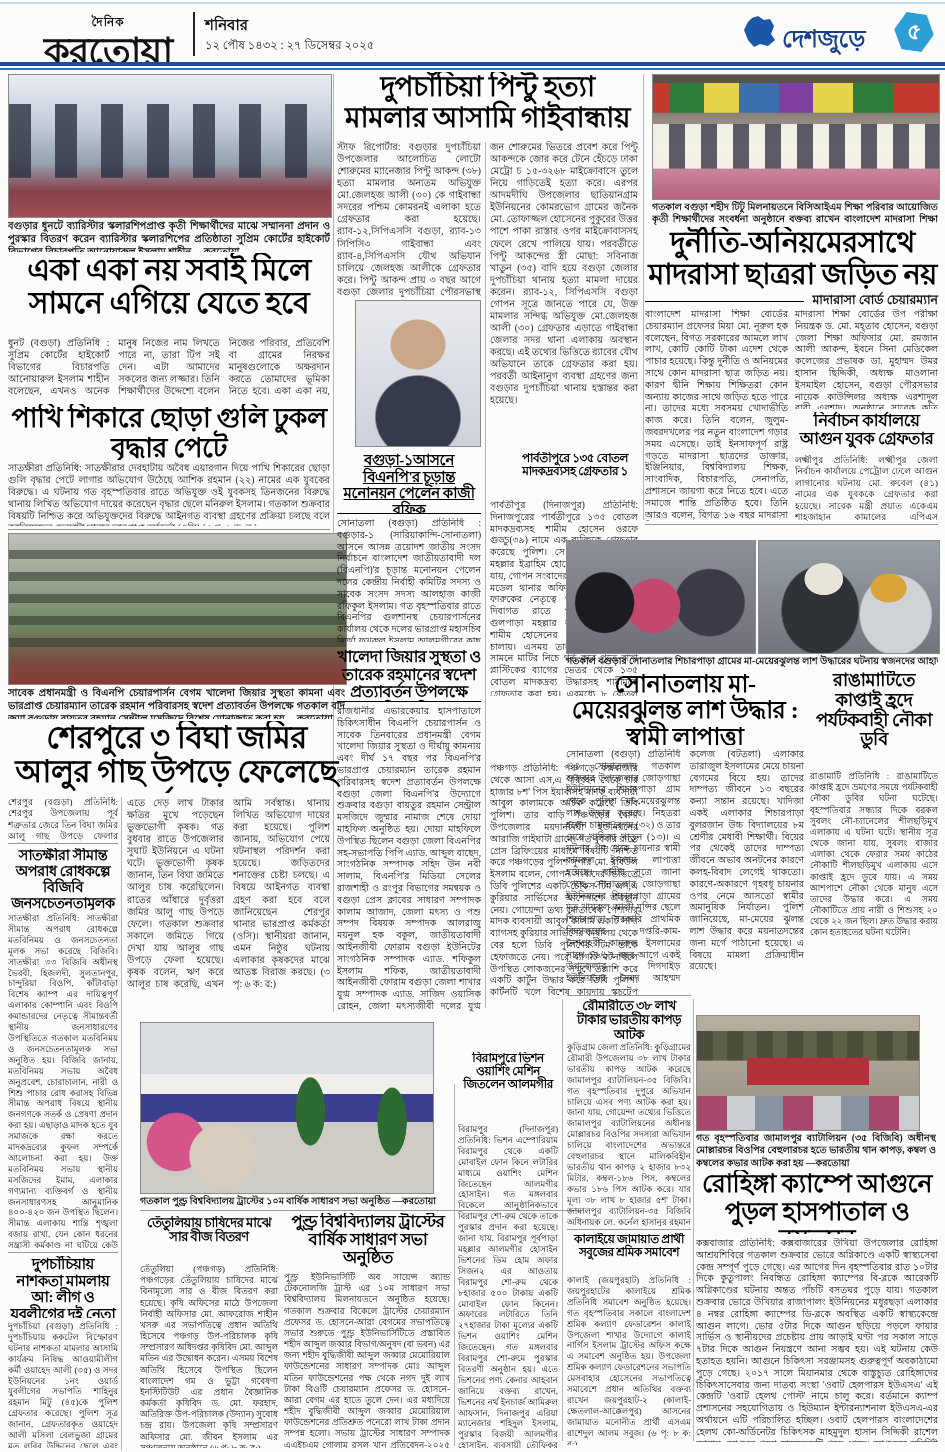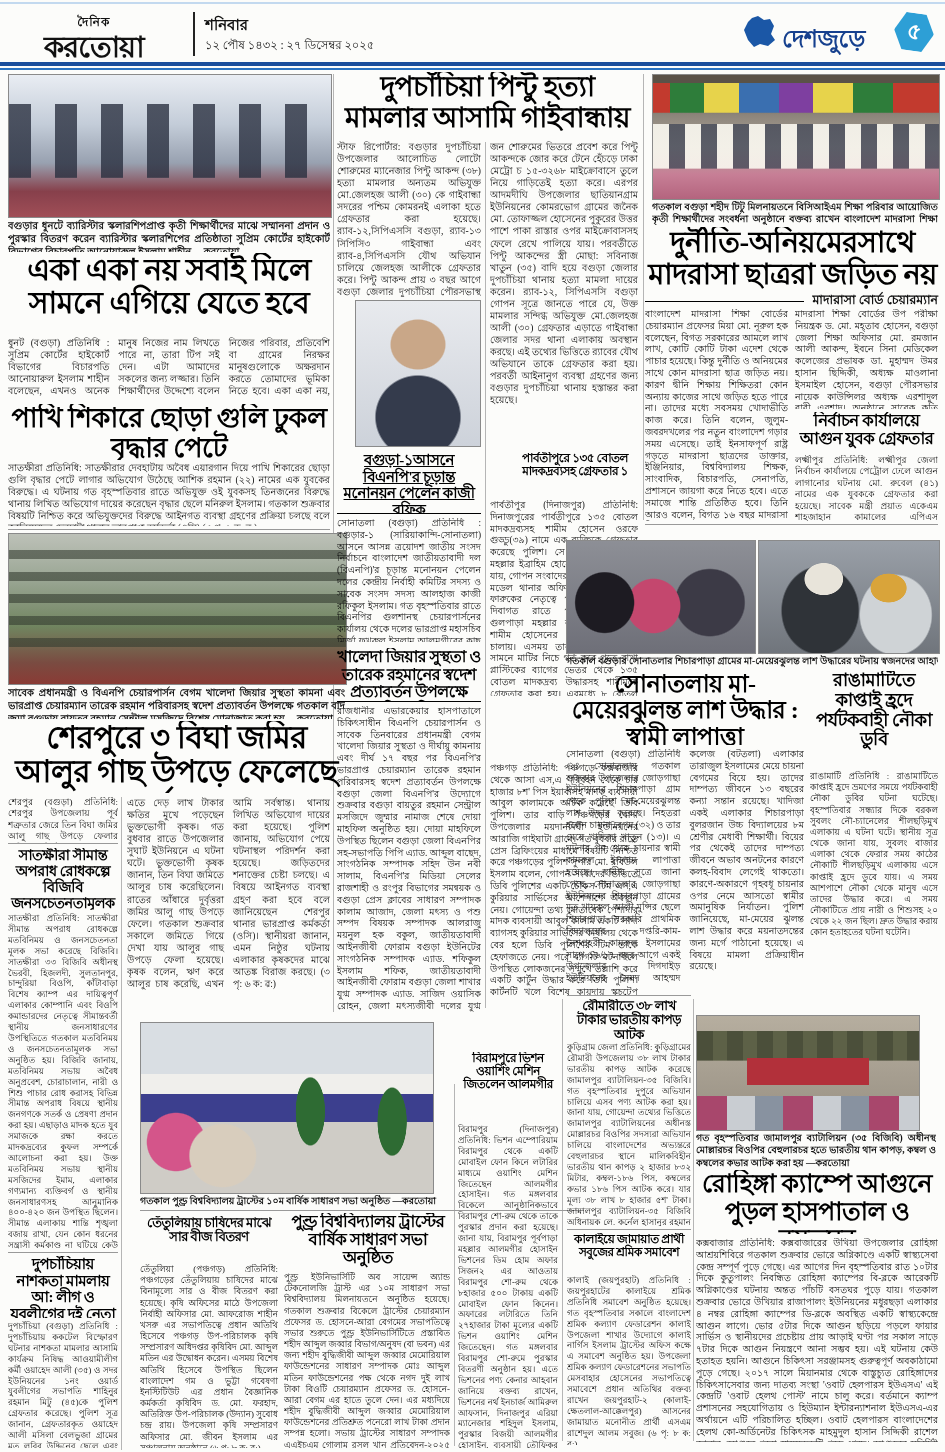--- a/index.html
+++ b/index.html
@@ -18,21 +18,21 @@
   .ph{border:1px solid #8a8a8a;background-repeat:no-repeat;}
   .hrule{height:1px;background:#999;}
   .vrule{width:1px;background:#b5b5b5;}
   .ubar{border-bottom:1.5px solid #000;padding-bottom:3px;}
 
   
   .topline{position:absolute;top:2px;left:0;right:0;height:2px;background:#c3d9ef;}
   .hrule-blue1{position:absolute;top:62px;left:0;right:0;height:4px;background:#1a4e9c;}
   .hrule-blue2{position:absolute;top:68px;left:0;right:0;height:1.5px;background:#2a72c0;}
   .logo-daily{font-size:12px;font-weight:bold;letter-spacing:1px;}
-  .logo-main{font-size:29px;font-weight:900;letter-spacing:-1px;line-height:1;text-align:center;}
+  .logo-main{font-size:37px;font-weight:900;letter-spacing:-1px;line-height:1;text-align:center;}
   .section-name{font-size:24px;font-weight:900;color:#16408e;letter-spacing:-0.5px;}
   .hexa{width:40px;height:40px;background:#2d9fd6;color:#fff;display:flex;align-items:center;justify-content:center;
         font-size:22px;font-weight:bold;transform:rotate(8deg);
         clip-path:polygon(25% 3%,75% 3%,100% 50%,75% 97%,25% 97%,0% 50%);}
 
   
   #ph-scholar{background-image:
     repeating-linear-gradient(90deg,rgba(39,45,61,.78) 0 22px,rgba(39,45,61,0) 22px 46px),
     linear-gradient(180deg,#e9edf3,#c3ccd8 35%,#98a1b0 62%,#87404b 82%,#a04e57);
     background-size:100% 52%,100% 100%;background-position:0 42%,0 0;}

